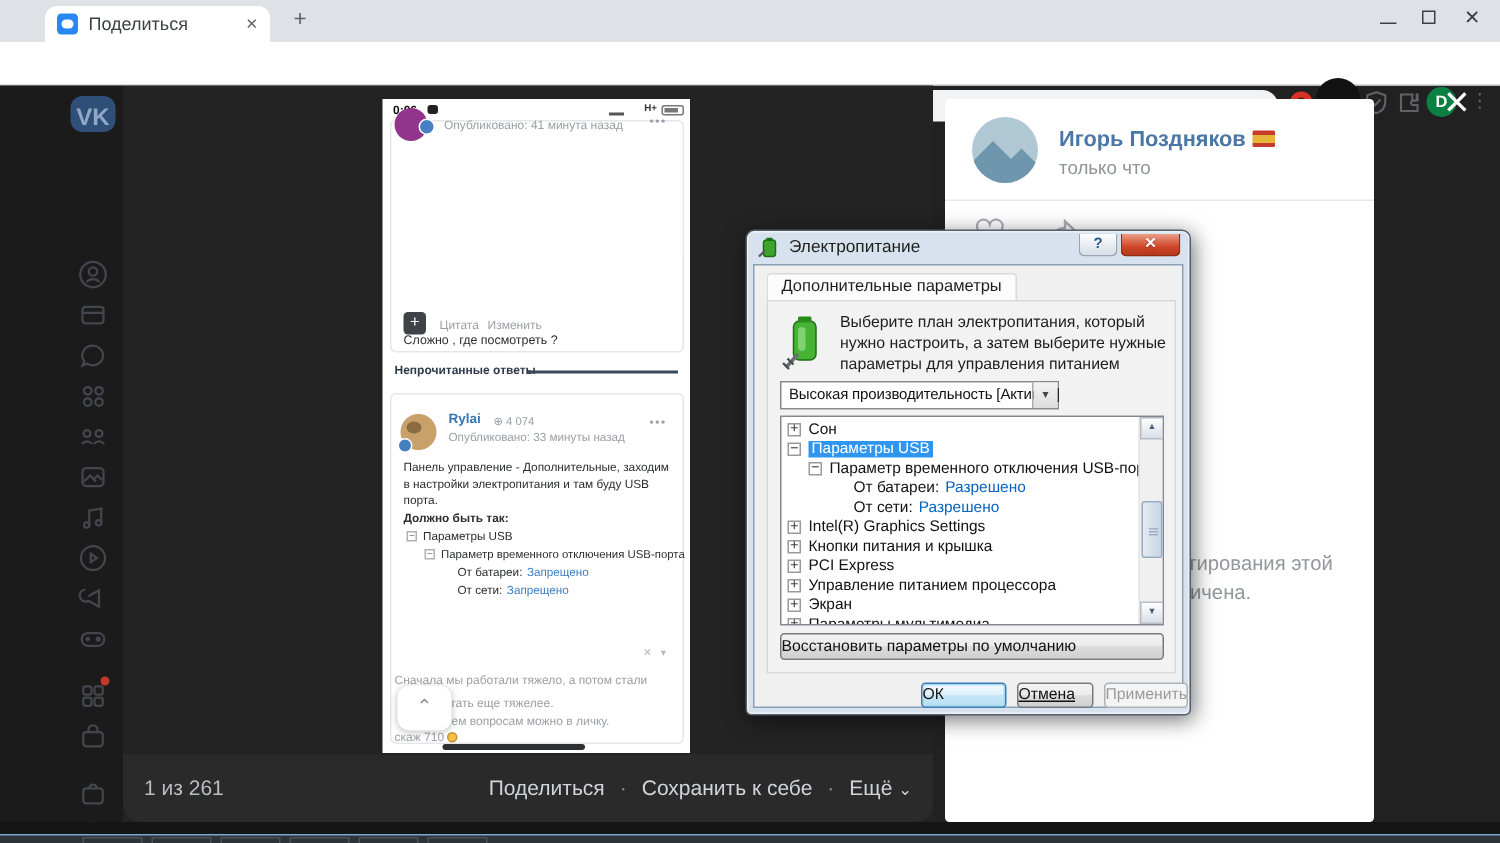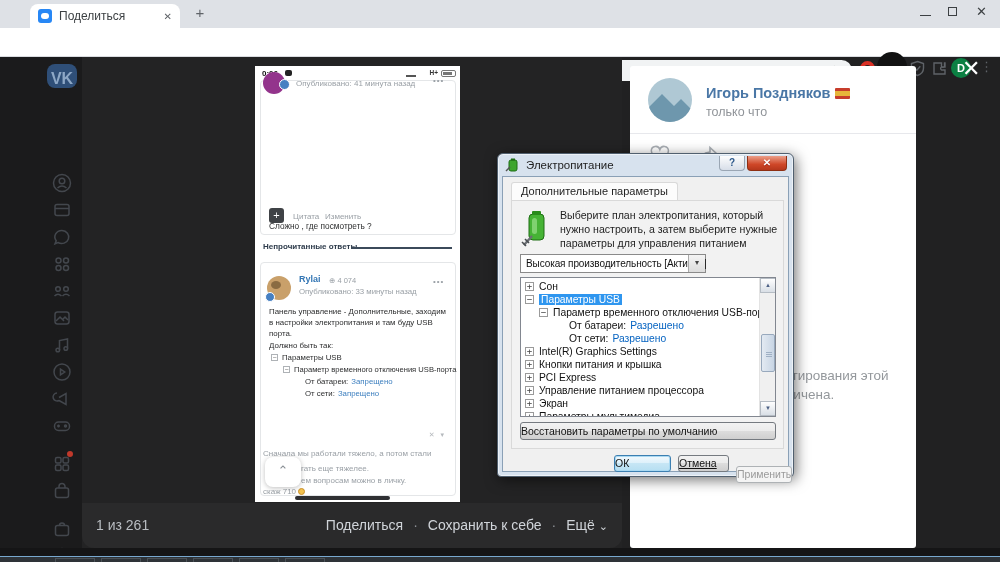--- a/index.html
+++ b/index.html
@@ -144,21 +144,21 @@
   .vsb .sa{position:absolute;left:0;width:16px;height:15px;background:linear-gradient(#fefefe,#d9dfe6);
     border:1px solid #b5bcc4;font-size:6px;text-align:center;line-height:13px;color:#4d6185;}
   .vsb .thumb{position:absolute;left:1px;top:56px;width:14px;height:38px;background:linear-gradient(90deg,#e3eaf2,#c8d5e4);
     border:1px solid #98a9bd;border-radius:2px;}
   .vsb .grip{position:absolute;left:4px;top:17px;width:6px;height:1px;background:#9fb0c4;box-shadow:0 2px 0 #9fb0c4,0 4px 0 #9fb0c4;}
   .winbtn{background:linear-gradient(#f2f2f2,#ebebeb 50%,#dddddd 50%,#cfcfcf);border:1px solid #757a80;border-radius:3px;
     font-size:10.5px;color:#111;text-align:left;}
   .restore{position:absolute;left:8px;top:221px;width:256px;height:18px;line-height:16px;}
   .dlgfoot{position:absolute;height:17px;top:278px;line-height:15px;}
   .okbtn{border:1px solid #3c7fb1;box-shadow:inset 0 0 0 1px #a9d9f2;background:linear-gradient(#f2f9fd,#dcf0fa 50%,#c6e6f5 50%,#b6dff2);}
-  .disbtn{background:#f4f4f4;border:1px solid #aeb2b5;color:#9a9a9a;margin-top:11px;}
+  .disbtn{background:#f4f4f4;border:1px solid #aeb2b5;color:#9a9a9a;}
 </style>
 </head>
 <body>
 
 <div class="screen">
 
   <div class="tabstrip">
     <div class="tab">
       <span class="tabicon"></span>
       <span class="tabtitle">Поделиться</span>
@@ -302,21 +302,21 @@
     <div class="unline"></div>
 
     <div class="card" style="left:5px;top:196px;width:196px;height:234px;"></div>
     <div class="pava2"></div>
     <div class="pbadge" style="left:10px;top:226px;"></div>
     <span class="abs pauthor" style="left:44px;top:208px;">Rylai</span>
     <span class="abs prep" style="left:74px;top:210px;"><span>⊕</span> <span>4 074</span></span>
     <span class="abs pdots" style="left:178px;top:211px;">•••</span>
     <div class="abs gray8" style="left:44px;top:221px;font-size:7.8px;">Опубликовано: 33 минуты назад</div>
     <div class="abs pbody" style="left:14px;top:240px;width:182px;">Панель управление - Дополнительные, заходим в настройки электропитания и там буду USB порта.</div>
-    <div class="abs pbody" style="left:14px;top:274px;">Должно быть так:</div>
+    <div class="abs pbody" style="left:14px;top:274px;font-weight:bold;">Должно быть так:</div>
     <div class="prow" style="left:16px;top:287px;">
       <span class="pbox">−</span>
       <span>Параметры USB</span>
     </div>
     <div class="prow" style="left:28px;top:299px;font-size:7.6px;">
       <span class="pbox">−</span>
       <span>Параметр временного отключения USB-порта</span>
     </div>
     <div class="prow" style="left:50px;top:311px;">
       <span>От батареи:</span>

